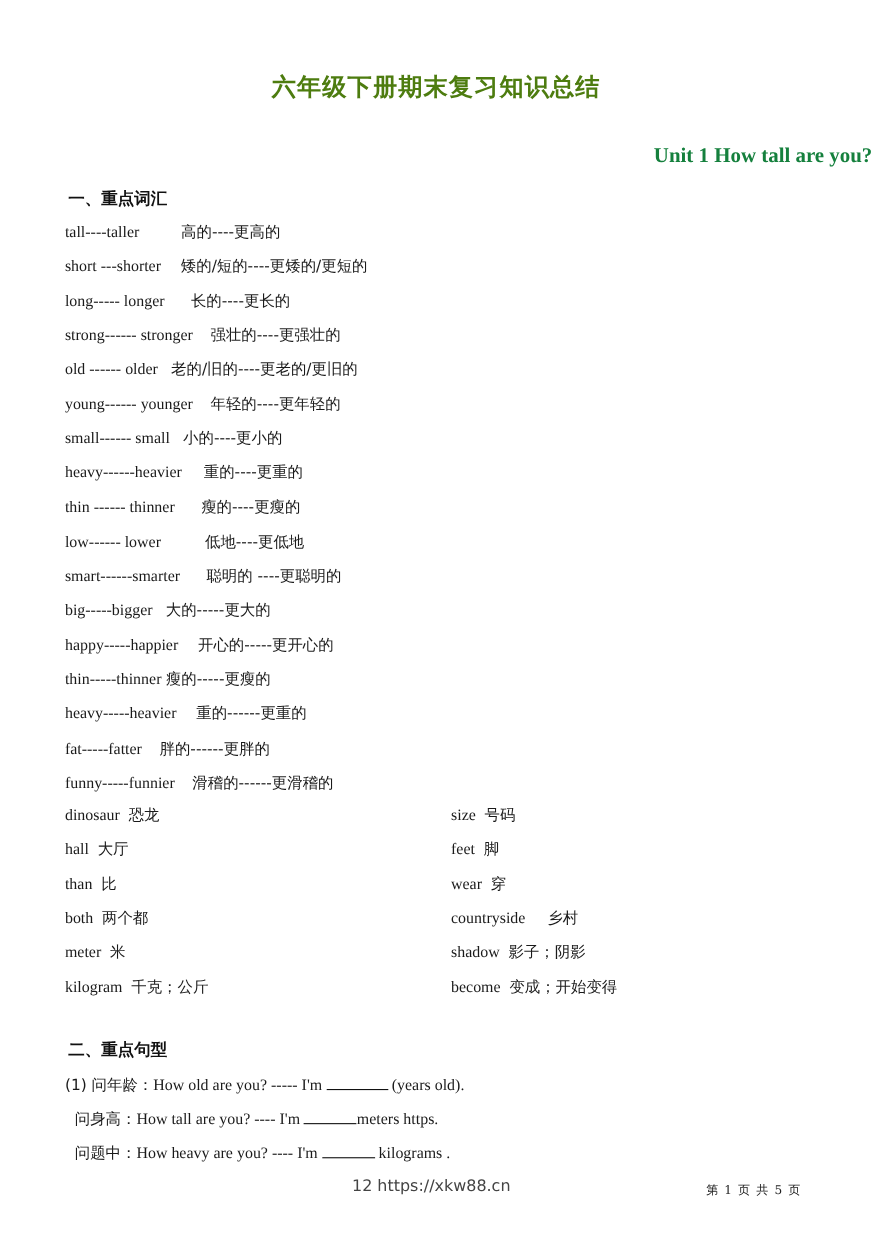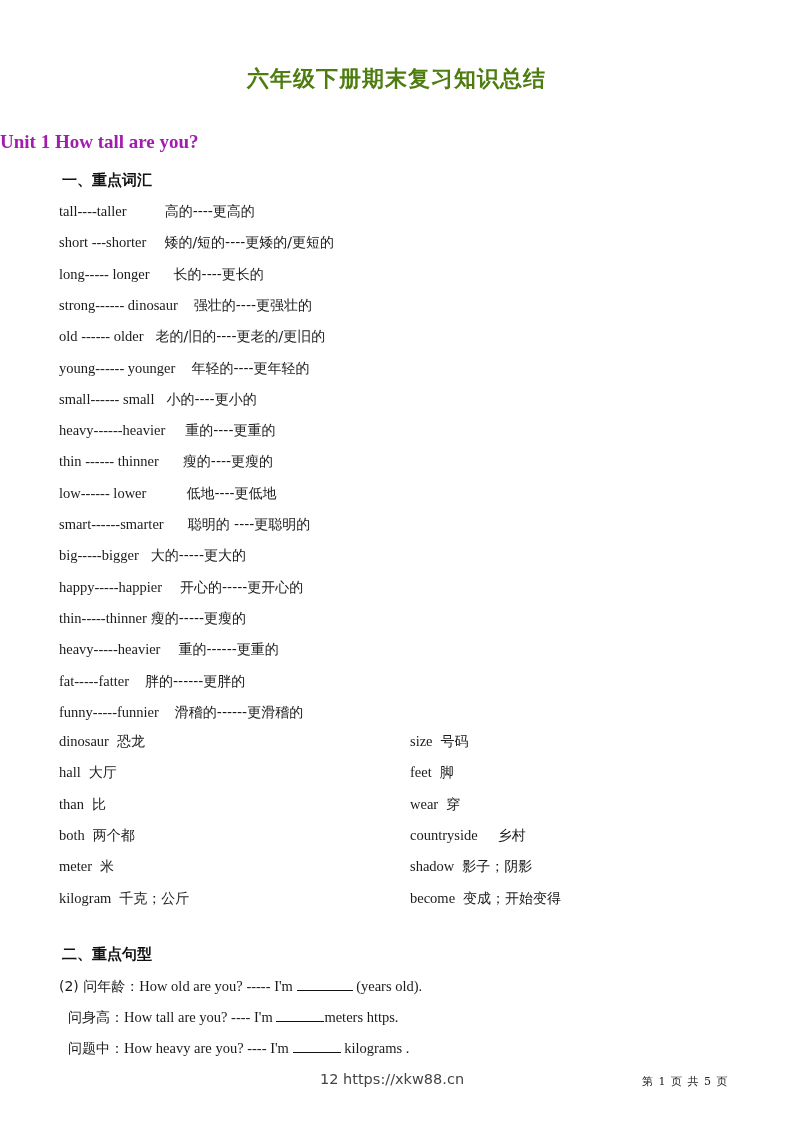--- a/index.html
+++ b/index.html
@@ -1,22 +1,22 @@
 <!DOCTYPE html>
 <html><head>
 <meta charset="utf-8">
 <style>
   html, body { margin: 0; padding: 0; background: #ffffff; }
   body { width: 793px; height: 1122px; position: relative; overflow: hidden;
          font-family: "Liberation Serif", "DejaVu Serif", serif; color: #1a1a1a; }
   .title { position: absolute; top: 64px; left: 0; width: 793px; text-align: center;
            font-family: "DejaVu Sans", sans-serif; font-weight: bold; font-size: 22px;
            letter-spacing: 1px; color: #4d7c0f; }
-  .unit { position: absolute; top: 131px; left: 0; width: 793px; text-align: left;
-          font-family: "Liberation Serif", serif; font-weight: bold; font-size: 19px; color: #a21caf; }
+  .unit { position: absolute; top: 131px; left: 0; width: 793px; text-align: right;
+          font-family: "Liberation Serif", serif; font-weight: bold; font-size: 19px; color: #15803d; }
   .sec { position: absolute; left: 62px; font-family: "DejaVu Sans", sans-serif;
          font-weight: bold; font-size: 15px; color: #111; }
   .row { position: absolute; left: 59px; font-size: 14.5px; white-space: pre; line-height: 20px; }
   .row .en { display: inline-block; }
   .row .cn { display: inline-block; font-family: "DejaVu Sans", sans-serif; font-size: 14px; }
   .col2 { left: 410px; }
   .blank { display: inline-block; border-bottom: 1.5px solid #111; height: 14px; vertical-align: baseline; }
   .footer-url { position: absolute; top: 1071px; left: 320px; font-family: "DejaVu Sans", sans-serif;
                 font-size: 14.5px; color: #444; }
   .footer-page { position: absolute; top: 1074px; left: 642px; font-family: "DejaVu Serif", serif;
@@ -27,21 +27,21 @@
 
 <div class="title">六年级下册期末复习知识总结</div>
 <div class="unit">Unit 1 How tall are you?</div>
 
 <div class="sec" style="top:171px;">一、重点词汇</div>
 
 <div id="comparatives">
     <div class="row" style="top: 201px;"><span class="en">tall----taller</span><span class="cn" style="margin-left: 38px;">高的----更高的</span></div>
     <div class="row" style="top: 232.3px;"><span class="en">short ---shorter</span><span class="cn" style="margin-left: 18px;">矮的/短的----更矮的/更短的</span></div>
     <div class="row" style="top: 263.6px;"><span class="en">long----- longer</span><span class="cn" style="margin-left: 24px;">长的----更长的</span></div>
-    <div class="row" style="top: 294.9px;"><span class="en">strong------ dinosaur</span><span class="cn" style="margin-left: 16px;">强壮的----更强壮的</span></div>
+    <div class="row" style="top: 294.9px;"><span class="en">strong------ stronger</span><span class="cn" style="margin-left: 16px;">强壮的----更强壮的</span></div>
     <div class="row" style="top: 326.2px;"><span class="en">old ------ older</span><span class="cn" style="margin-left: 12px;">老的/旧的----更老的/更旧的</span></div>
     <div class="row" style="top: 357.5px;"><span class="en">young------ younger</span><span class="cn" style="margin-left: 16px;">年轻的----更年轻的</span></div>
     <div class="row" style="top: 388.8px;"><span class="en">small------ small</span><span class="cn" style="margin-left: 12px;">小的----更小的</span></div>
     <div class="row" style="top: 420.1px;"><span class="en">heavy------heavier</span><span class="cn" style="margin-left: 20px;">重的----更重的</span></div>
     <div class="row" style="top: 451.4px;"><span class="en">thin ------ thinner</span><span class="cn" style="margin-left: 24px;">瘦的----更瘦的</span></div>
     <div class="row" style="top: 482.7px;"><span class="en">low------ lower</span><span class="cn" style="margin-left: 40px; text-align: right;">低地----更低地</span></div>
     <div class="row" style="top: 514px;"><span class="en">smart------smarter</span><span class="cn" style="margin-left: 24px;">聪明的 ----更聪明的</span></div>
     <div class="row" style="top: 545.3px;"><span class="en">big-----bigger</span><span class="cn" style="margin-left: 12px;">大的-----更大的</span></div>
     <div class="row" style="top: 576.6px;"><span class="en">happy-----happier</span><span class="cn" style="margin-left: 18px;">开心的-----更开心的</span></div>
     <div class="row" style="top: 607.9px;"><span class="en">thin-----thinner</span><span class="cn" style="margin-left: 4px;">瘦的-----更瘦的</span></div>
@@ -59,19 +59,19 @@
     <div class="row col2" style="top: 731px;"><span class="en">size</span><span class="cn" style="margin-left: 8px;">号码</span></div>
     <div class="row col2" style="top: 762.3px;"><span class="en">feet</span><span class="cn" style="margin-left: 8px;">脚</span></div>
     <div class="row col2" style="top: 793.6px;"><span class="en">wear</span><span class="cn" style="margin-left: 8px;">穿</span></div>
     <div class="row col2" style="top: 824.9px;"><span class="en">countryside</span><span class="cn" style="margin-left: 20px;">乡村</span></div>
     <div class="row col2" style="top: 856.2px;"><span class="en">shadow</span><span class="cn" style="margin-left: 8px;">影子；阴影</span></div>
     <div class="row col2" style="top: 887.5px;"><span class="en">become</span><span class="cn" style="margin-left: 8px;">变成；开始变得</span></div>
   </div>
 
 <div class="sec" style="top:945px;">二、重点句型</div>
 <div id="sentences">
-    <div class="row" style="top: 976px; left: 59px;"><span class="cn">(2) 问年龄：</span><span class="en">How old are you? ----- I'm </span><span class="blank" style="width: 56px;"></span><span class="en"> (years old).</span></div>
+    <div class="row" style="top: 976px; left: 59px;"><span class="cn">(1) 问年龄：</span><span class="en">How old are you? ----- I'm </span><span class="blank" style="width: 56px;"></span><span class="en"> (years old).</span></div>
     <div class="row" style="top: 1007px; left: 68px;"><span class="cn">问身高：</span><span class="en">How tall are you? ---- I'm </span><span class="blank" style="width: 48px;"></span><span class="en">meters https.</span></div>
     <div class="row" style="top: 1038px; left: 68px;"><span class="cn">问题中：</span><span class="en">How heavy are you? ---- I'm </span><span class="blank" style="width: 48px;"></span><span class="en"> kilograms .</span></div>
   </div>
 
 <div class="footer-url">12 https://xkw88.cn</div>
 <div class="footer-page">第 1 页 共 5 页</div>
 
 </body></html>

